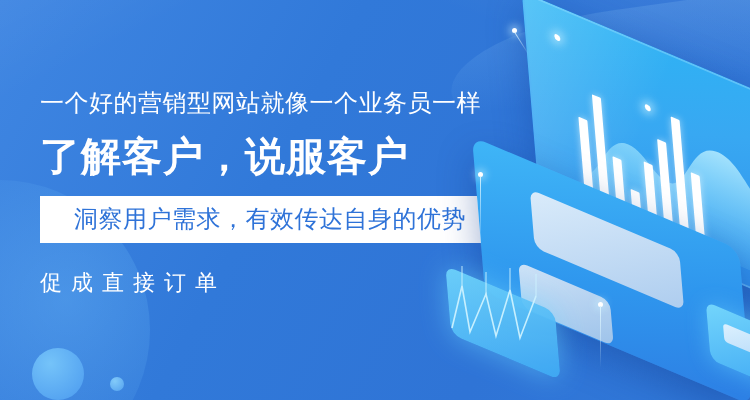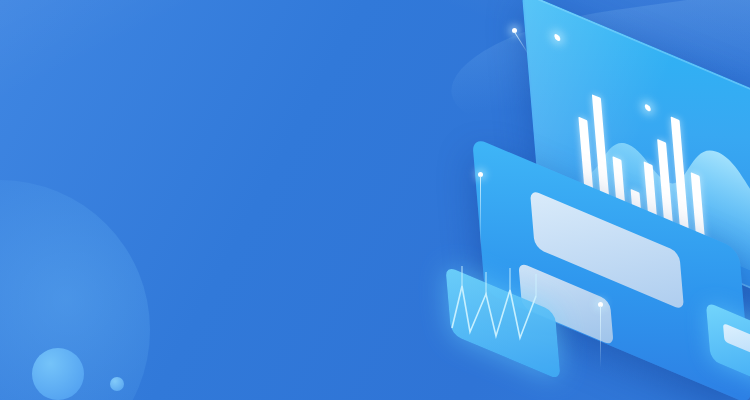--- a/index.html
+++ b/index.html
@@ -176,20 +176,28 @@
 
   <div class="bg-layer bg-base"></div>
   <div class="streak-tl"></div>
   <div class="blob-left"></div>
   <div class="wave-tr"></div>
   <div class="wave-tr2"></div>
   <div class="glow-r"></div>
   <div class="circle-big"></div>
   <div class="circle-small"></div>
 
+  <div class="text-col">
+    <div class="eyebrow">一个好的营销型网站就像一个业务员一样</div>
+    <div class="headline">了解客户，说服客户</div>
+    <div class="banner-box">
+      <div class="banner-box-text">洞察用户需求，有效传达自身的优势</div>
+    </div>
+    <div class="tagline">促成直接订单</div>
+  </div>
 
   <div class="illus">
 
     <div class="speech">
       <div class="ln ln1"></div>
       <div class="ln ln2"></div>
     </div>
 
     <div class="screen">
       <div class="screen-gloss"></div>

